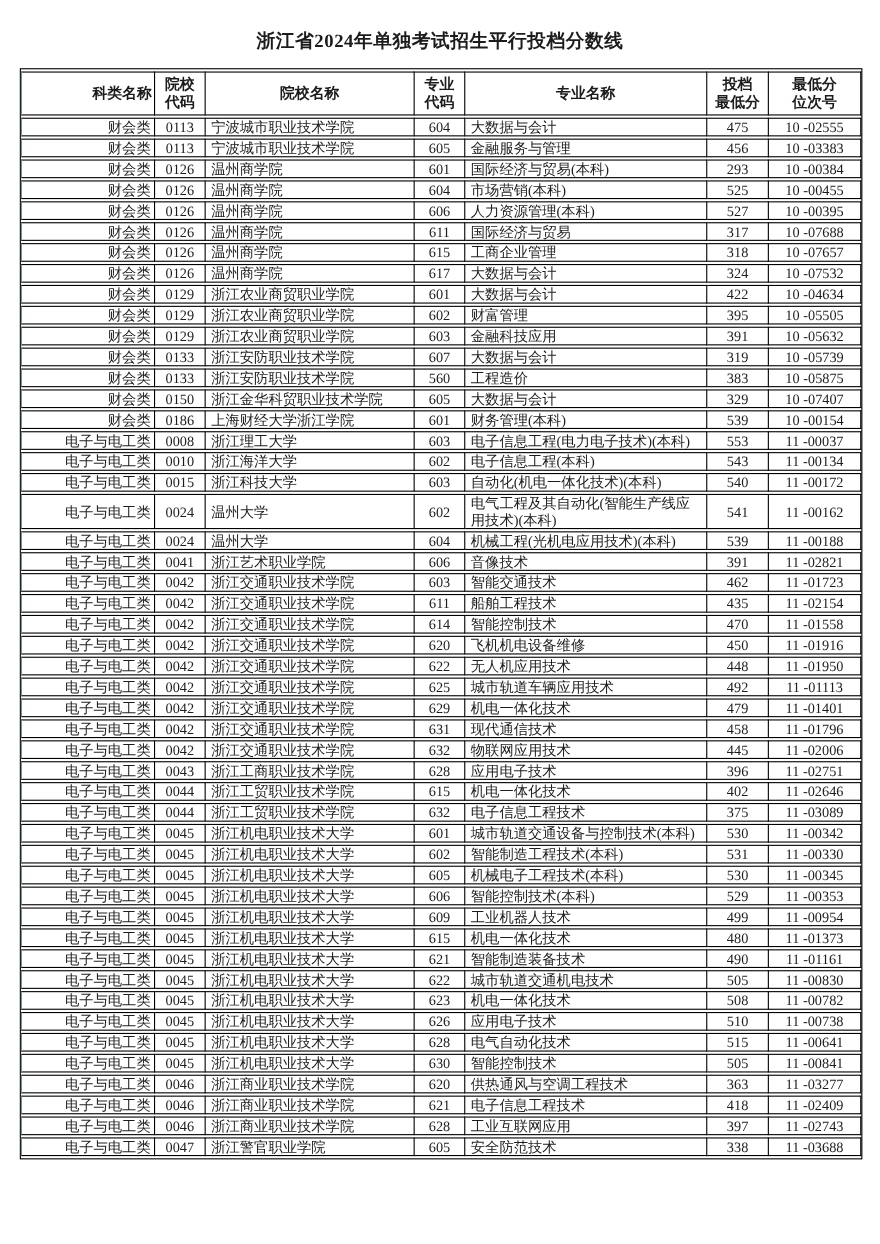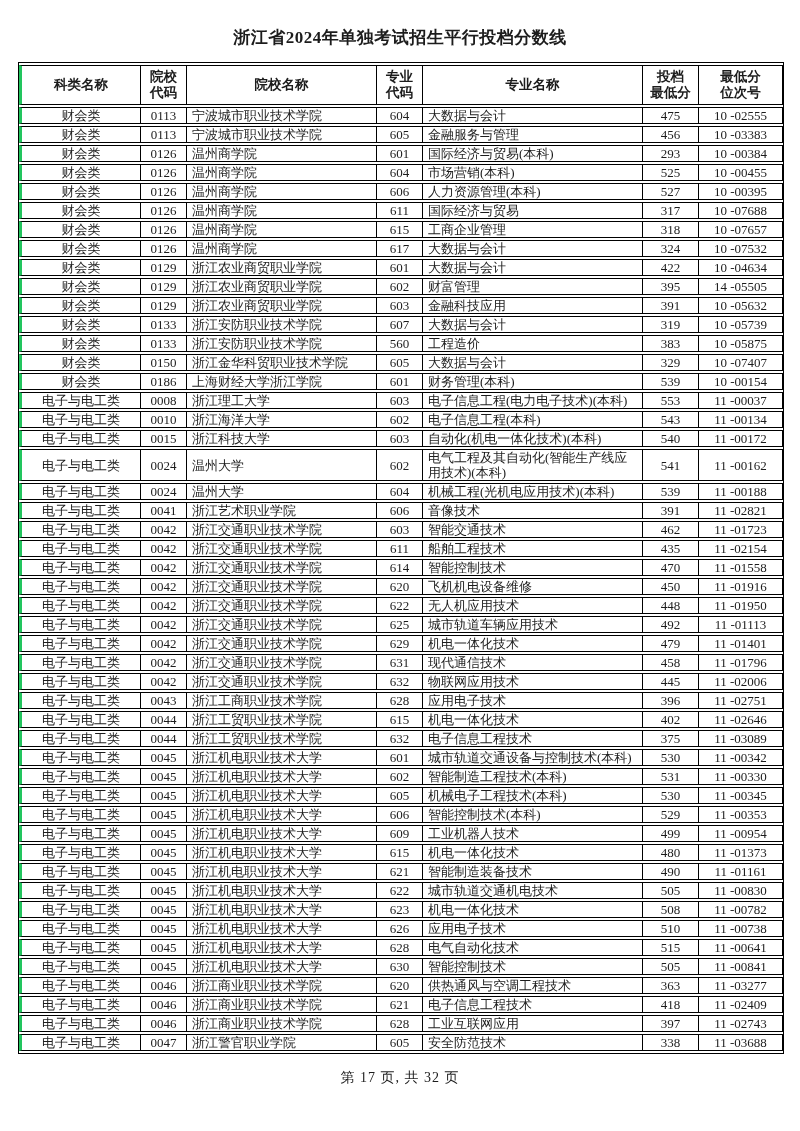--- a/index.html
+++ b/index.html
@@ -33,21 +33,22 @@
     border-spacing: 0 2px;
     border: 1px solid #000;
   }
   th, td {
     border-top: 1px solid #000;
     border-bottom: 1px solid #000;
     border-right: 1px solid #000;
     overflow: hidden;
   }
   th:first-child, td:first-child {
-    border-left: 3px solid #22c55e;
+    border-left: 1px solid #22c55e;
+    text-align: right;
   }
   th {
     font-size: 13.5px;
     font-weight: 700;
     line-height: 16px;
     text-align: center;
     padding: 3px 2px;
     vertical-align: middle;
   }
   td {
@@ -200,21 +201,21 @@
           <td>422</td>
           <td>10 -04634</td>
         </tr>
         <tr>
           <td>财会类</td>
           <td>0129</td>
           <td>浙江农业商贸职业学院</td>
           <td>602</td>
           <td>财富管理</td>
           <td>395</td>
-          <td>14 -05505</td>
+          <td>10 -05505</td>
         </tr>
         <tr>
           <td>财会类</td>
           <td>0129</td>
           <td>浙江农业商贸职业学院</td>
           <td>603</td>
           <td>金融科技应用</td>
           <td>391</td>
           <td>10 -05632</td>
         </tr>
@@ -556,15 +557,14 @@
           <td>0047</td>
           <td>浙江警官职业学院</td>
           <td>605</td>
           <td>安全防范技术</td>
           <td>338</td>
           <td>11 -03688</td>
         </tr>
       </tbody>
   </table>
 
-  <div class="page-footer">第 17 页, 共 32 页</div>
 
 </div>
 
 </body></html>

